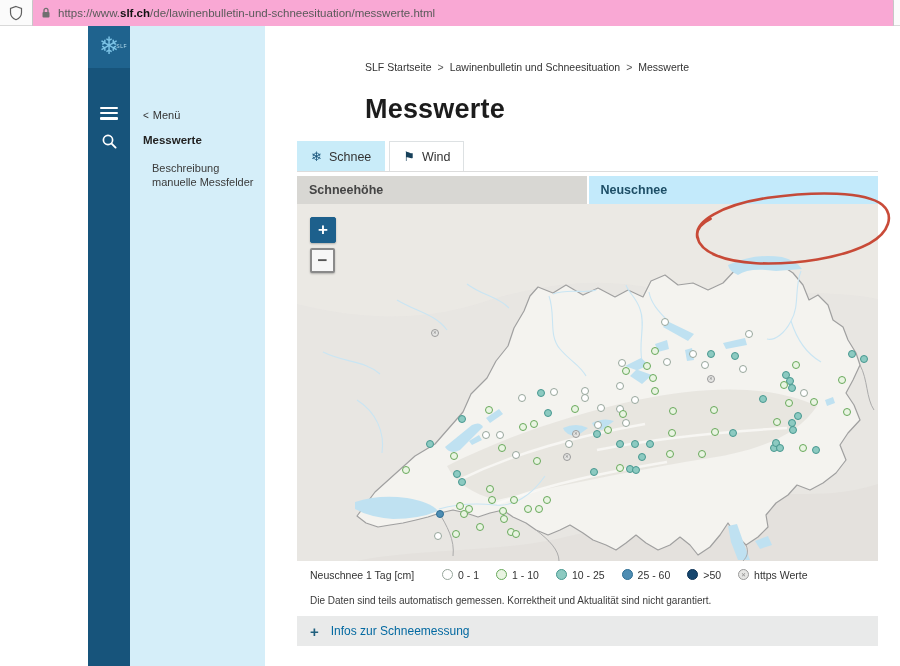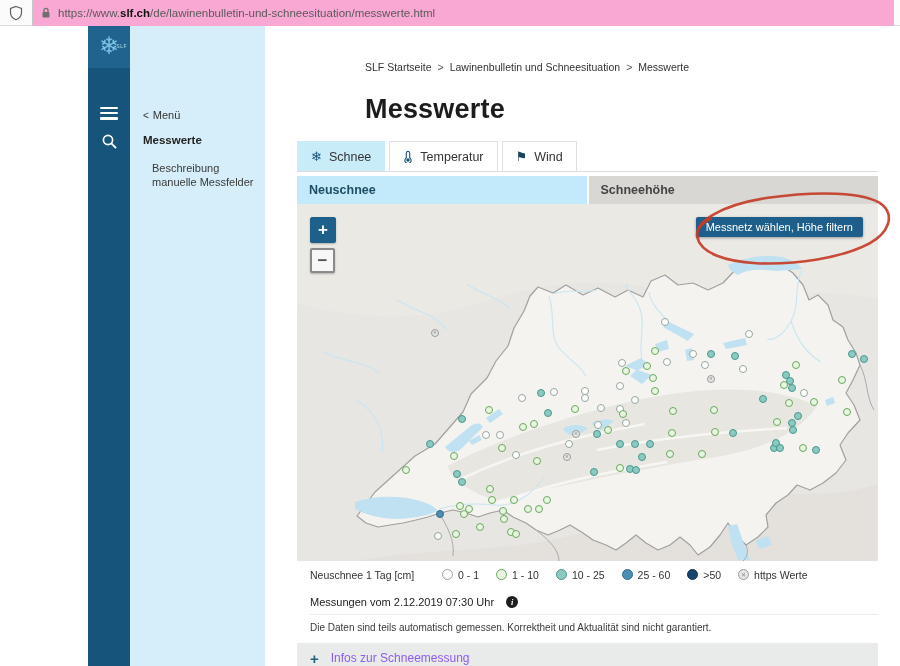--- a/index.html
+++ b/index.html
@@ -81,21 +81,21 @@
 
   .measure-row { margin:8px 0 0 13px; font-size:11px; color:#222; display:flex; align-items:center; gap:12px;
     padding-bottom:6px; border-bottom:1px solid #ededed; width:568px; }
   .info-ico { width:12px; height:12px; border-radius:50%; background:#1e1e1e; color:#fff;
     font-size:8.5px; font-weight:bold; font-family:"Liberation Serif",serif; font-style:italic;
     display:flex; align-items:center; justify-content:center; cursor:pointer; }
   .disclaimer { margin:7px 0 0 13px; font-size:10px; color:#3a3a3a; }
   .expander { margin-top:10px; width:581px; height:30px; background:#e9eaea; display:flex; align-items:center;
     padding-left:13px; gap:12px; cursor:pointer; }
   .expander .plus { color:#21607e; font-size:15px; font-weight:bold; line-height:1; }
-  .expander .ex-label { font-size:12px; color:#8b5cf6; }
+  .expander .ex-label { font-size:12px; color:#0369a1; }
 </style>
 </head>
 <body>
 
 <div class="browser-bar">
   <svg class="shield" viewBox="0 0 16 16">
     <path d="M8 1.5 L13.5 3.5 V7.5 C13.5 11 11 13.5 8 14.7 C5 13.5 2.5 11 2.5 7.5 V3.5 Z" fill="none" stroke="#5f5f5f" stroke-width="1.2"></path>
   </svg>
   <div class="url-pill">
     <span class="lock">
@@ -143,38 +143,29 @@
     </nav>
 
     <h1 class="page-title">Messwerte</h1>
 
     <div class="tabs">
       <div class="tab active">
         <span class="t-ico">❄</span>
         <span>Schnee</span>
       </div>
       <div class="tab">
-        <span class="t-ico">
-          <svg width="10" height="13" viewBox="0 0 10 13">
-            <path d="M5 1.3 a1.7 1.7 0 0 1 1.7 1.7 V7.8 a3.1 3.1 0 1 1 -3.4 0 V3 A1.7 1.7 0 0 1 5 1.3 Z" fill="none" stroke="#17547b" stroke-width="1.1"></path>
-            <circle cx="5" cy="10" r="1.7" fill="#17547b"></circle>
-          </svg>
-        </span>
-        <span>Temperatur</span>
-      </div>
-      <div class="tab">
         <span class="t-ico" style="color:#17405a">⚑</span>
         <span>Wind</span>
       </div>
     </div>
 
     <div class="map-wrap">
       <div class="subtabs">
+        <div class="subtab">Schneehöhe</div>
         <div class="subtab active">Neuschnee</div>
-        <div class="subtab">Schneehöhe</div>
       </div>
 
       <div class="map">
         <svg class="basemap" width="581" height="357" viewBox="0 0 581 357" preserveAspectRatio="none">
           <rect width="581" height="357" fill="#e8e6e2"></rect>
           <path fill="#e0ddd8" opacity="0.55" d="M0 357 L581 357 L581 280 C520 300 480 280 430 300 C380 318 320 320 260 335 C200 348 120 345 60 357 Z"></path>
           <path fill="#eceae6" opacity="0.7" d="M0 0 H581 V95 C500 80 430 100 360 85 C300 72 240 80 180 100 C120 118 60 115 0 100 Z"></path>
 
           <path fill="#f4f3ef" stroke="#a0a0a0" stroke-width="1.2" stroke-linejoin="round" d="M60 312 L78 288 L98 270 L118 252 L138 240 L152 224 L166 208 L174 190 L190 174 L199 157 L211 142 L217 124 L227 107 L233 92 L241 83 L256 89 L269 81 L286 91 L301 84 L318 93 L331 86 L346 93 L354 77 L368 71 L381 81 L396 79 L411 86 L426 79 L441 63 L466 56 L481 59 L496 69 L506 81 L512 96 L521 91 L531 101 L536 116 L546 123 L551 136 L559 149 L563 161 L556 176 L549 189 L557 201 L563 216 L551 229 L543 241 L549 256 L539 269 L526 279 L513 286 L500 281 L491 291 L479 299 L469 311 L471 323 L461 333 L449 341 L439 331 L431 319 L423 331 L413 343 L401 351 L393 341 L383 333 L373 341 L361 346 L349 339 L339 331 L329 339 L319 346 L309 341 L296 336 L286 329 L273 321 L263 326 L251 331 L239 326 L229 319 L216 313 L206 306 L193 309 L181 313 L169 309 L156 306 L143 309 L131 313 L119 316 L106 319 L93 321 L81 323 L69 319 Z"></path>
 
@@ -329,21 +320,20 @@
             <div class="station" style="left: 94.6644%; top: 58.2633%; background: rgb(233, 244, 226); border-color: rgb(104, 169, 91);"></div>
             <div class="station" style="left: 95.525%; top: 42.0168%; background: rgb(140, 202, 193); border-color: rgb(72, 152, 144);"></div>
             <div class="station" style="left: 97.5904%; top: 43.4174%; background: rgb(140, 202, 193); border-color: rgb(72, 152, 144);"></div>
           </div>
 
         <div class="zoomctl">
           <div class="zbtn zin">+</div>
           <div class="zbtn zout">−</div>
         </div>
 
-        <button class="filter-btn">Messnetz wählen, Höhe filtern</button>
       </div>
 
       <div class="legend">
         <span class="lg-title">Neuschnee 1 Tag [cm]</span>
         <span class="lg-item">
           <span class="swatch" style="background: rgb(255, 255, 255); border-color: rgb(151, 166, 156);"></span>
           <span>0 - 1</span>
         </span>
         <span class="lg-item">
           <span class="swatch" style="background: rgb(233, 244, 226); border-color: rgb(104, 169, 91);"></span>
@@ -365,24 +355,20 @@
           <span class="swatch nv" style="background: rgb(230, 230, 228); border-color: rgb(154, 154, 154);"></span>
           <span>https Werte</span>
         </span>
       </div>
 
       <svg class="annotation" width="600" height="412" viewBox="0 0 600 412">
         <path d="M401 60 C394 42 428 26 472 21 C520 16 570 18 586 32 C598 43 592 60 572 70 C543 84 498 89 458 86 C427 83 403 74 400 58 C399 50 405 44 414 40" fill="none" stroke="#c43c28" stroke-width="2.6" stroke-linecap="round" opacity="0.92" transform="rotate(-2 494 53)"></path>
       </svg>
     </div>
 
-    <div class="measure-row">
-      <span>Messungen vom 2.12.2019 07:30 Uhr</span>
-      <span class="info-ico">i</span>
-    </div>
 
     <div class="disclaimer">Die Daten sind teils automatisch gemessen. Korrektheit und Aktualität sind nicht garantiert.</div>
 
     <div class="expander">
       <span class="plus">+</span>
       <span class="ex-label">Infos zur Schneemessung</span>
     </div>
   </main>
 </div>
 

